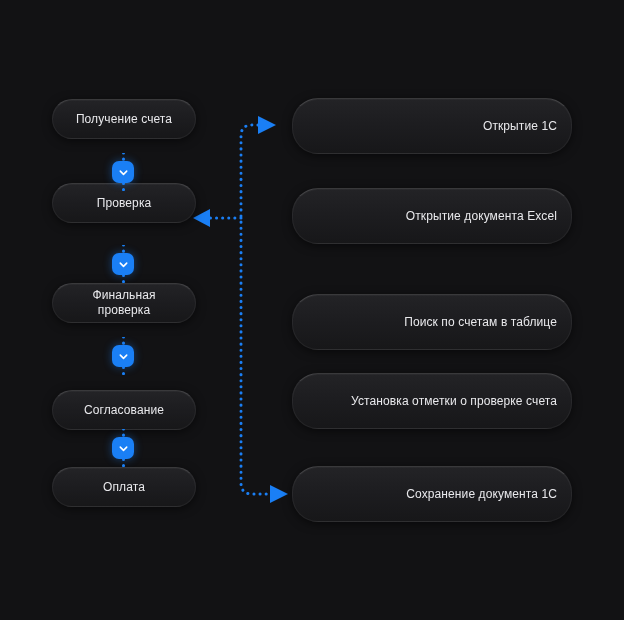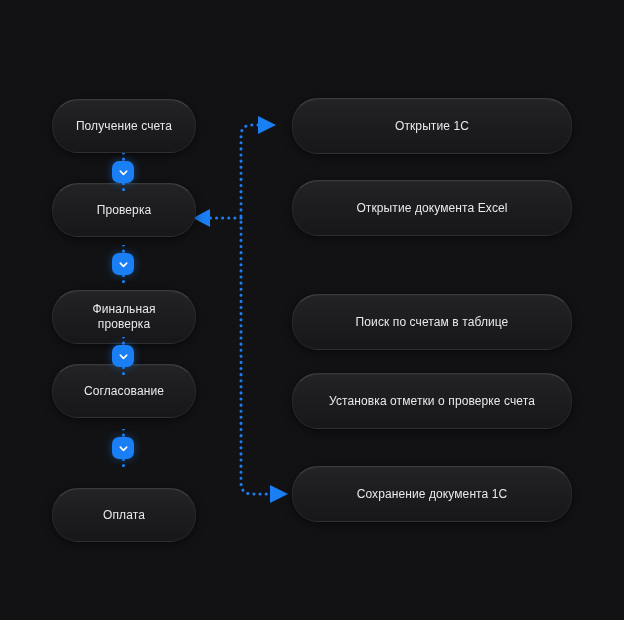--- a/index.html
+++ b/index.html
@@ -43,22 +43,22 @@
     border-top-color: rgba(255,255,255,0.15);
     color: #e9e9ec;
     font-size: 12px;
     letter-spacing: 0.1px;
     line-height: 1.25;
     padding: 0 14px;
     box-shadow: 0 2px 10px rgba(0,0,0,0.55), inset 0 1px 0 rgba(255,255,255,0.035);
     z-index: 2;
   }
 
-  .card.left  { left: 52px;  width: 144px; height: 54px; }
-  .card.right { left: 292px; width: 280px; height: 56px; }
+  .card.left  { left: 52px;  width: 144px; height: 40px; }
+  .card.right { left: 292px; width: 280px; height: 56px; justify-content: flex-end; }
 
   
   .badge {
     position: absolute;
     width: 22px;
     height: 22px;
     border-radius: 7px;
     background: #1a7ff5;
     display: flex;
     align-items: center;
@@ -85,27 +85,27 @@
 
     <polygon points="270,485 270,503 288,494" fill="#1a7ff5"></polygon>
   </svg>
 
   <div class="card left" style="top:99px">
     <span>Получение счета</span>
   </div>
   <div class="card left" style="top:183px">
     <span>Проверка</span>
   </div>
-  <div class="card left" style="top:290px">
+  <div class="card left" style="top:283px">
     <span>Финальная проверка</span>
   </div>
-  <div class="card left" style="top:364px">
+  <div class="card left" style="top:390px">
     <span>Согласование</span>
   </div>
-  <div class="card left" style="top:488px">
+  <div class="card left" style="top:467px">
     <span>Оплата</span>
   </div>
 
   <svg style="position:absolute;left:122px;top:153px;width:3px;height:38px;z-index:2" viewBox="0 0 3 38" xmlns="http://www.w3.org/2000/svg">
     <path d="M 1.5 0 L 1.5 38" fill="none" stroke="#1a7ff5" stroke-width="3" stroke-linecap="round" stroke-dasharray="0.1 6"></path>
   </svg>
   <div class="badge" style="left:112px;top:161px">
     <svg width="11" height="11" viewBox="0 0 12 12" xmlns="http://www.w3.org/2000/svg">
       <path d="M2.5 4.5 L6 8 L9.5 4.5" fill="none" stroke="#ffffff" stroke-width="1.7" stroke-linecap="round" stroke-linejoin="round"></path>
     </svg>
@@ -134,21 +134,21 @@
   </svg>
   <div class="badge" style="left:112px;top:437px">
     <svg width="11" height="11" viewBox="0 0 12 12" xmlns="http://www.w3.org/2000/svg">
       <path d="M2.5 4.5 L6 8 L9.5 4.5" fill="none" stroke="#ffffff" stroke-width="1.7" stroke-linecap="round" stroke-linejoin="round"></path>
     </svg>
   </div>
 
   <div class="card right" style="top:98px">
     <span>Открытие 1С</span>
   </div>
-  <div class="card right" style="top:180px">
+  <div class="card right" style="top:188px">
     <span>Открытие документа Excel</span>
   </div>
   <div class="card right" style="top:294px">
     <span>Поиск по счетам в таблице</span>
   </div>
   <div class="card right" style="top:373px">
     <span>Установка отметки о проверке счета</span>
   </div>
   <div class="card right" style="top:466px">
     <span>Сохранение документа 1С</span>

